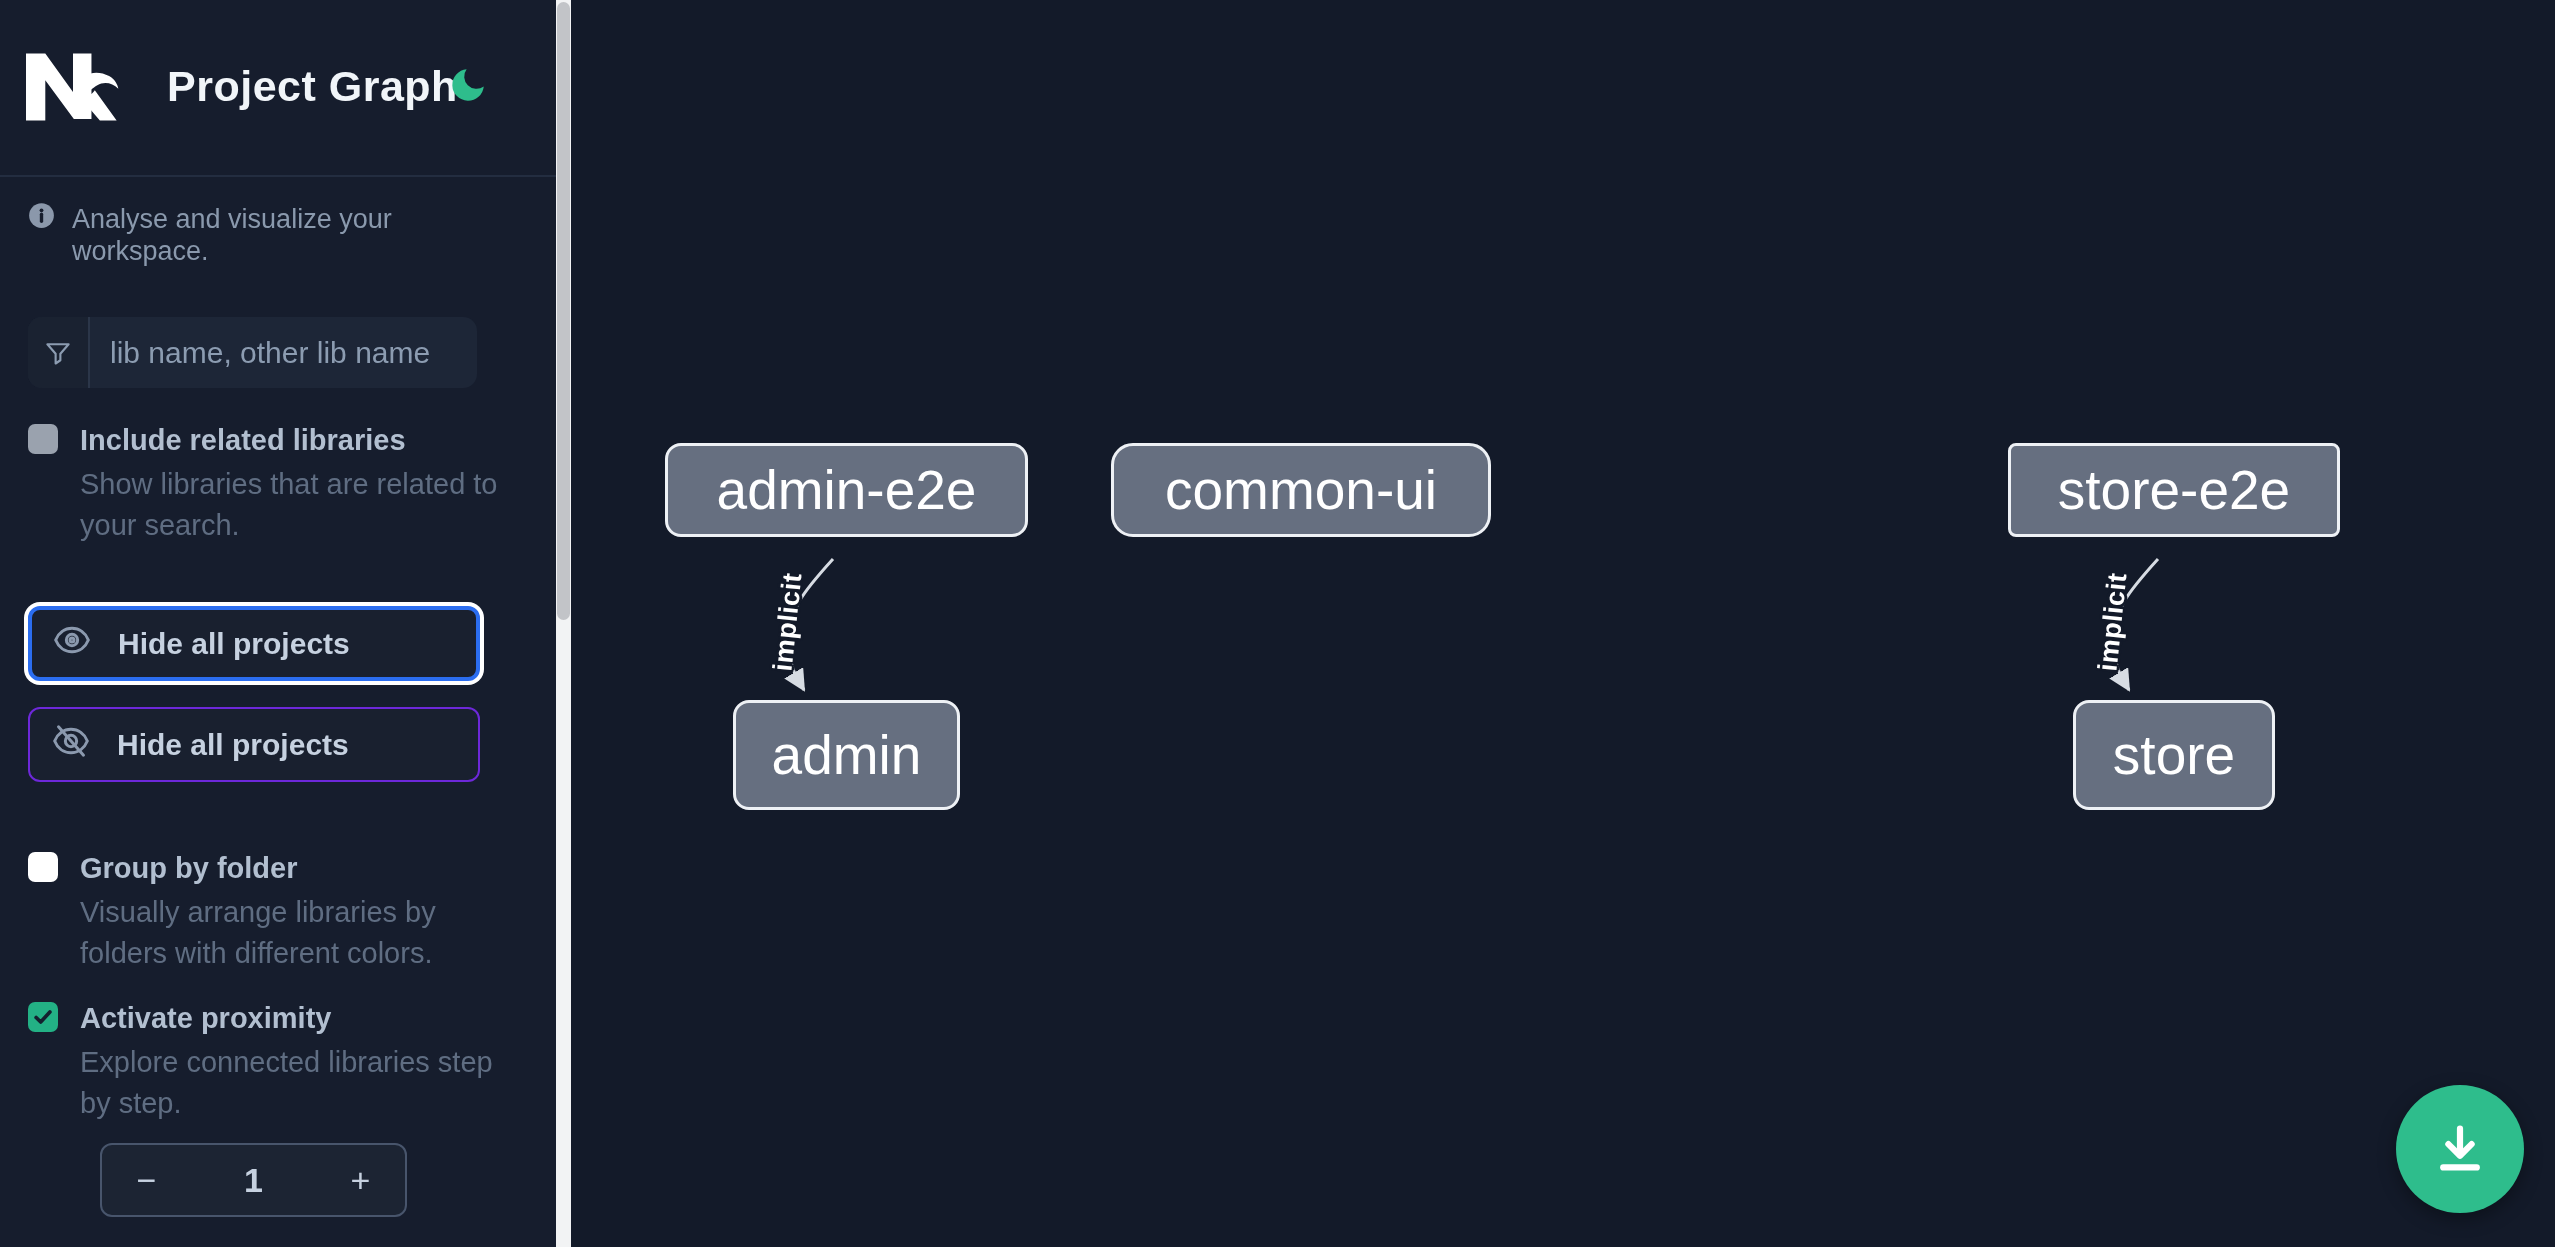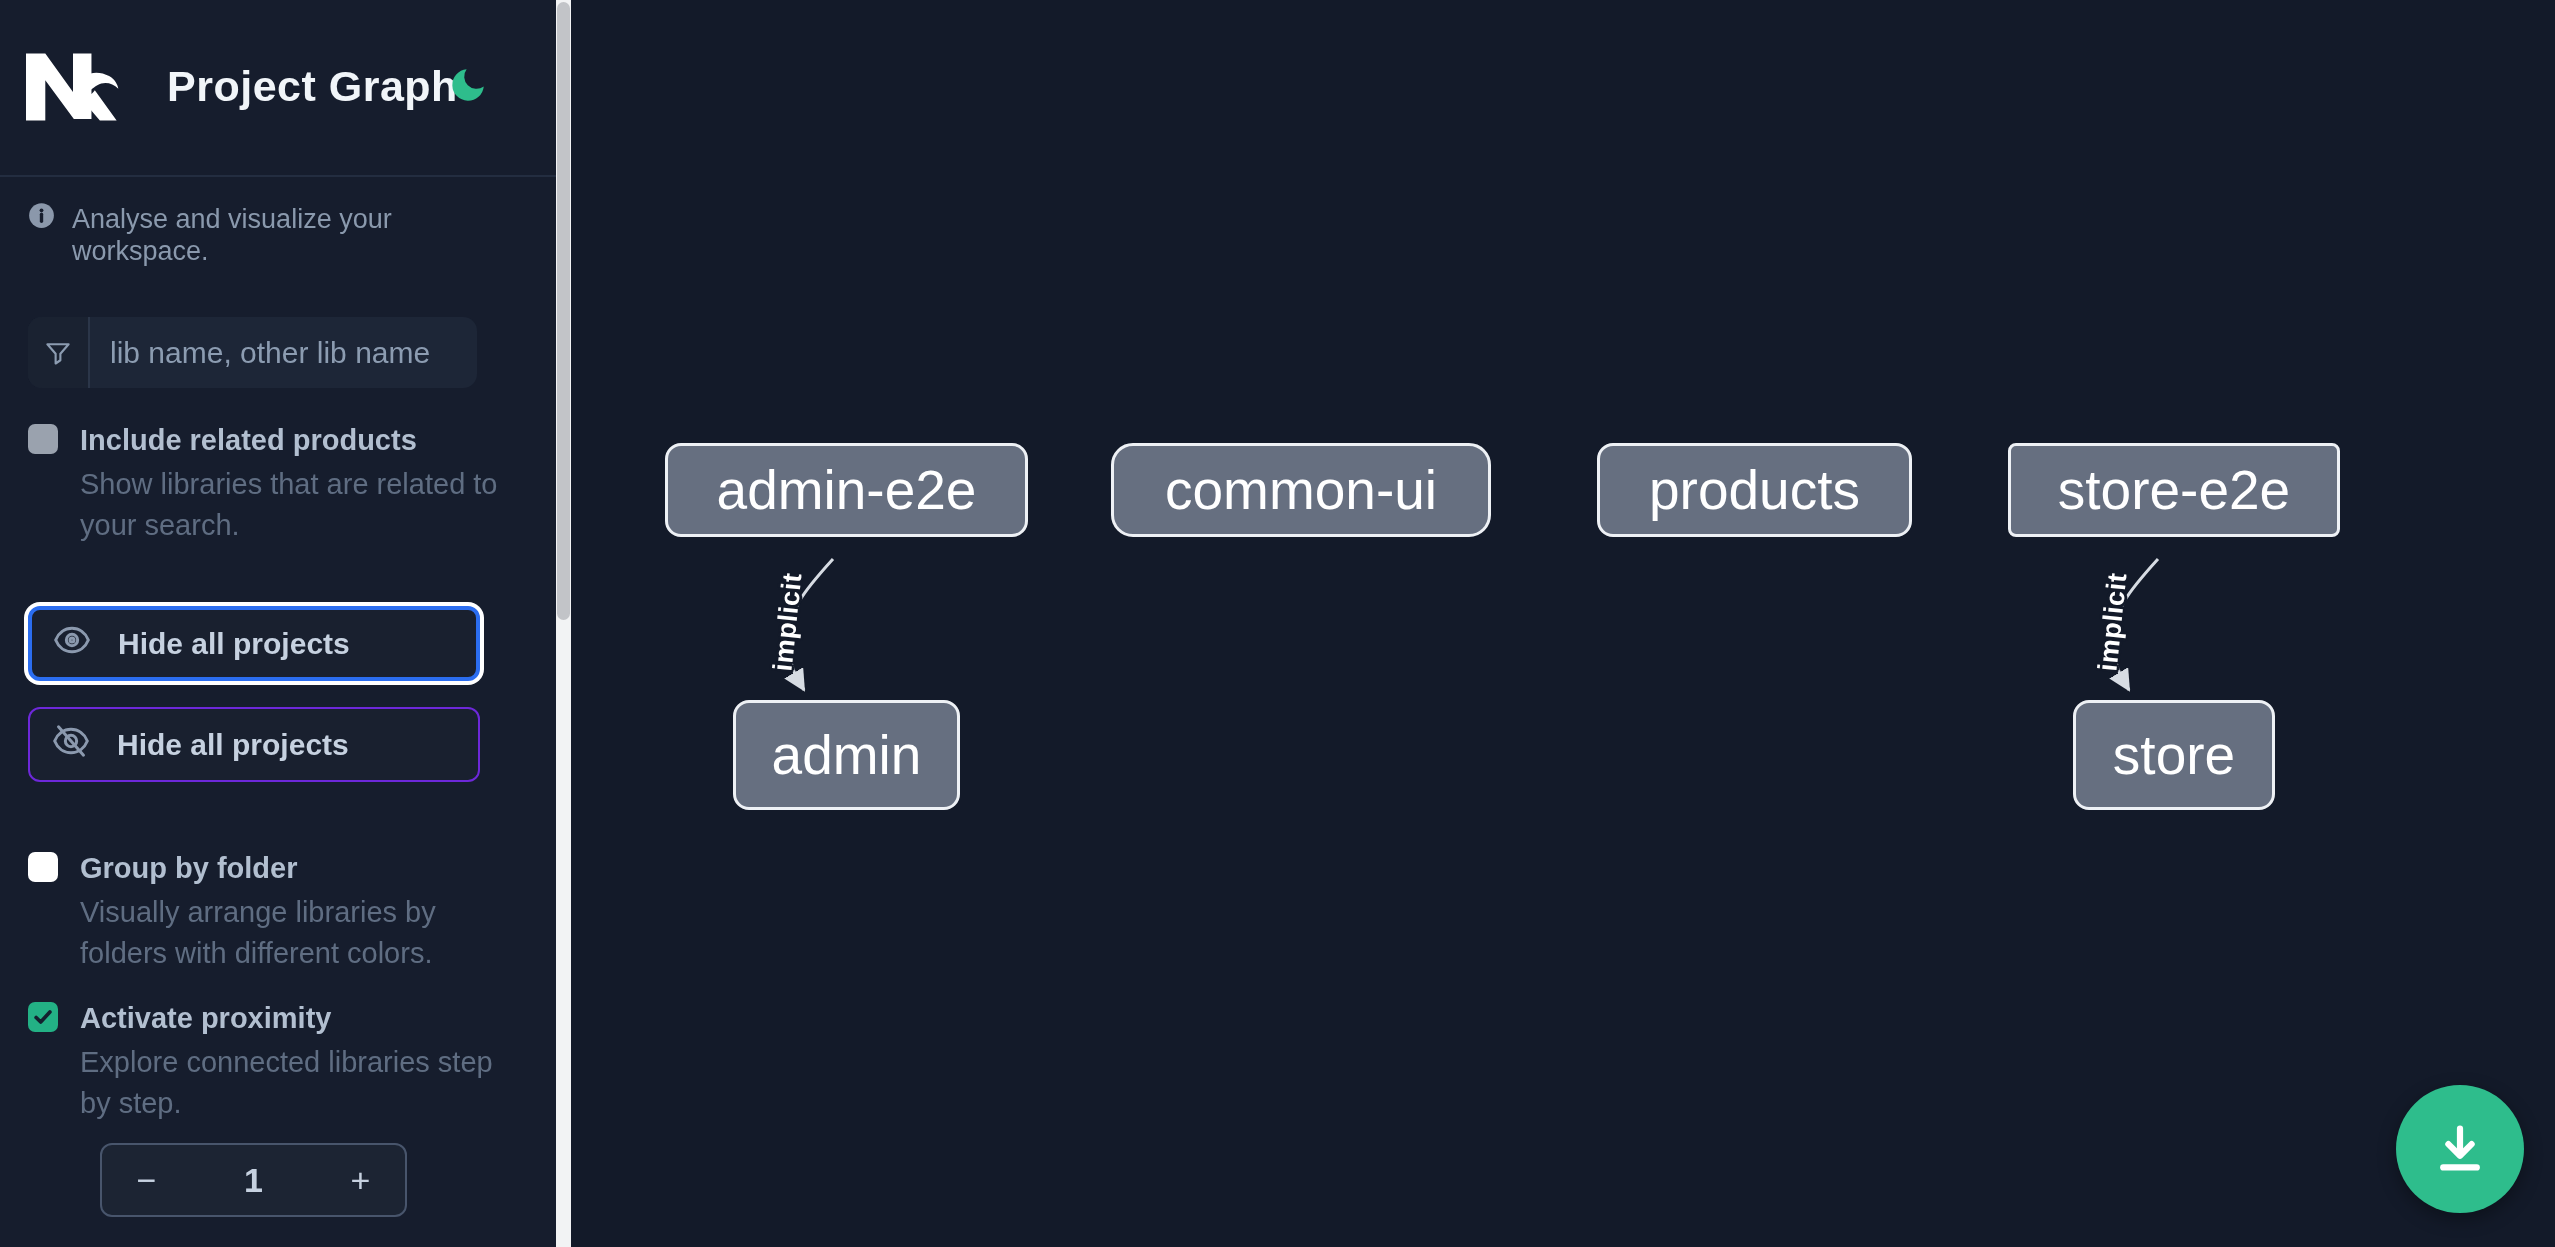--- a/index.html
+++ b/index.html
@@ -114,21 +114,21 @@
       <span class="icon-cell">
         <svg viewBox="0 0 24 24" width="30" height="30" fill="none" stroke="#8c9cb1" stroke-width="1.7" stroke-linejoin="round" stroke-linecap="round">
           <path d="M3.5 5h17l-6.6 7.6v5.2l-3.8 2.6v-7.8L3.5 5z"></path>
         </svg>
       </span>
       <input type="text" value="" placeholder="lib name, other lib name" style="">
     </div>
 
     <div class="option opt-include">
       <span class="cbx"></span>
-      <span class="lbl">Include related products</span>
+      <span class="lbl">Include related libraries</span>
       <span class="desc">
         <span>Show libraries that are related to</span><br>
         <span>your search.</span>
       </span>
     </div>
 
     <button class="side-btn btn-show">
       <span>
         <svg viewBox="0 0 24 24" width="40" height="40" fill="none" stroke="#8b99ae" stroke-width="1.8" stroke-linecap="round" stroke-linejoin="round">
           <path d="M2.2 12C3.9 7.7 7.6 5 12 5s8.1 2.7 9.8 7c-1.7 4.3-5.4 7-9.8 7s-8.1-2.7-9.8-7z"></path>
@@ -194,21 +194,20 @@
       </defs>
       <path d="M 262 559 C 232 592, 217 610, 218 644 C 219 670, 227 680, 233 690" fill="none" stroke="#d7dce3" stroke-width="3" marker-end="url(#arrow)"></path>
       <path d="M 1587 559 C 1557 592, 1542 610, 1543 644 C 1544 670, 1552 680, 1558 690" fill="none" stroke="#d7dce3" stroke-width="3" marker-end="url(#arrow)"></path>
     </svg>
 
     <div class="edge-label el-1">implicit</div>
     <div class="edge-label el-2">implicit</div>
 
     <div class="node n-admin-e2e">admin-e2e</div>
     <div class="node n-common-ui">common-ui</div>
-    <div class="node n-products">products</div>
     <div class="node n-store-e2e">store-e2e</div>
     <div class="node row2 n-admin">admin</div>
     <div class="node row2 n-store">store</div>
 
     <button class="fab">
       <span>
         <svg viewBox="0 0 24 24" width="62" height="62" fill="none" stroke="#ffffff" stroke-width="2.4" stroke-linecap="round" stroke-linejoin="round">
           <path d="M12 4.5v9.5"></path>
           <path d="M7.5 10.5l4.5 4.5 4.5-4.5"></path>
           <path d="M5.5 19.5h13"></path>

